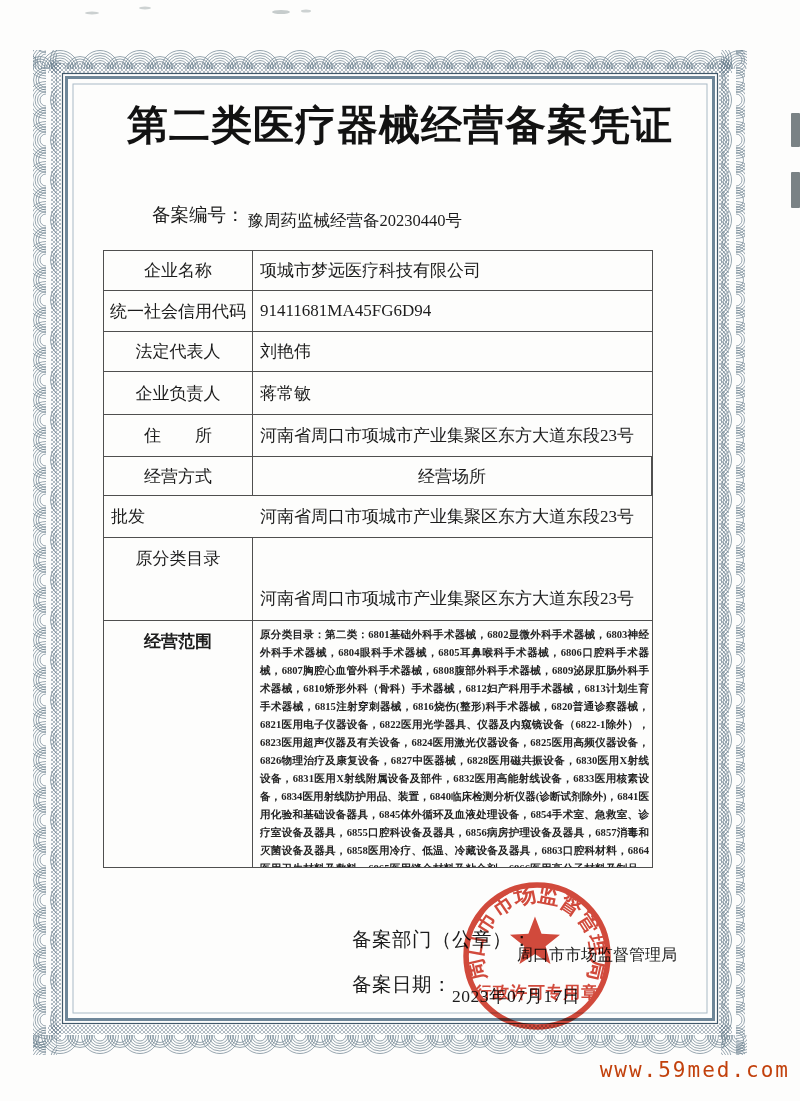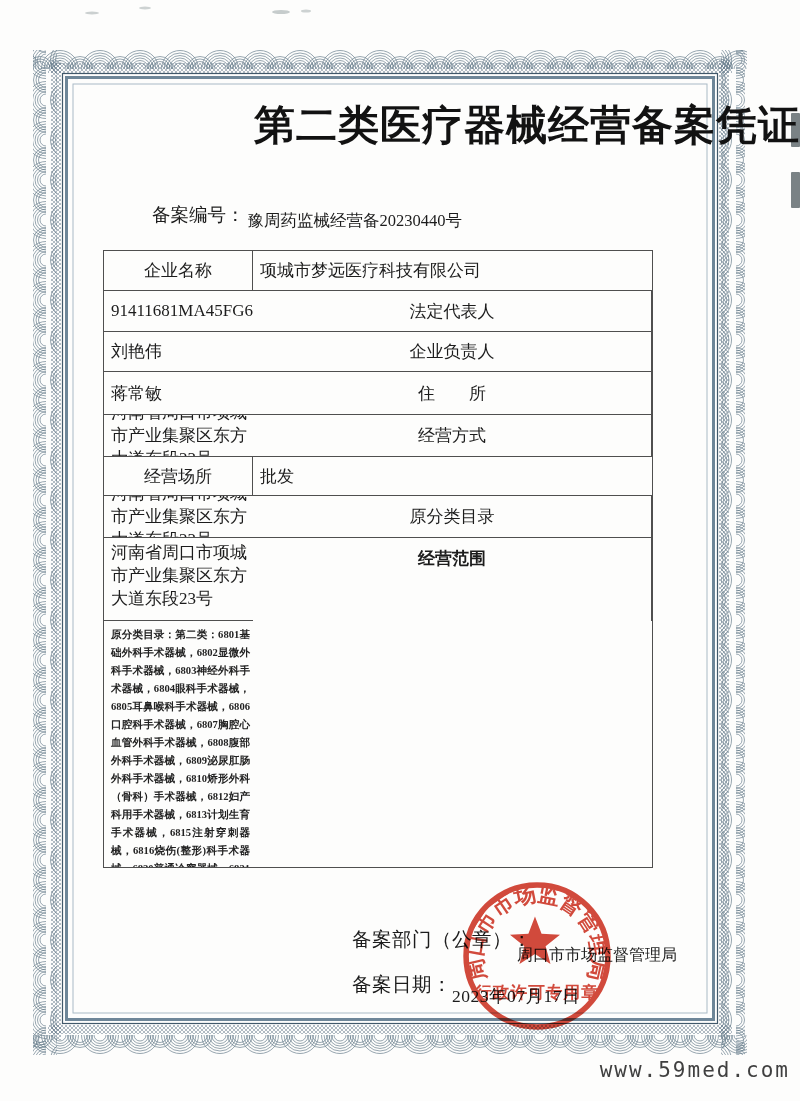--- a/index.html
+++ b/index.html
@@ -5,21 +5,21 @@
   html,body { margin:0; padding:0; background:#e9e9e9; }
   .page {
     position:relative; width:800px; height:1101px; margin:0 auto;
     background:#fdfdfc; overflow:hidden;
     font-family:"Liberation Serif", serif; color:#1c1c1c;
   }
   .border-svg { position:absolute; left:0; top:0; width:800px; height:1101px; }
 
   .title {
     position:absolute; top:98px; left:0; width:100%;
-    text-align:right; font-size:41px; font-weight:900;
+    text-align:center; font-size:41px; font-weight:900;
     letter-spacing:1px; color:#121212;
   }
 
   .record-line { position:absolute; left:152px; top:202px; white-space:nowrap; }
   .rec-label { font-size:18.5px; }
   .rec-value { font-size:16.5px; position:relative; top:5px; margin-left:3px; }
 
   .cert-table {
     position:absolute; left:103px; top:250px; width:550px;
     display:grid; grid-template-columns:149px 1fr;
@@ -50,21 +50,21 @@
     position:absolute; left:461px; top:880px; width:152px; height:152px;
     mix-blend-mode:multiply; opacity:0.92;
   }
   .seal text, .seal textPath {
     font-family:"Liberation Sans", sans-serif; font-weight:bold;
   }
 
   .watermark {
     position:absolute; top:1058px; right:10px;
     font-family:"DejaVu Sans Mono", monospace;
-    font-size:21px; color:#404040; letter-spacing:2px;
+    font-size:21px; color:#c2410c; letter-spacing:2px;
   }
 </style>
 </head>
 <body>
 
 <div class="page">
 
   <svg class="border-svg" viewBox="0 0 800 1101" xmlns="http://www.w3.org/2000/svg">
     <defs>
       <g id="laceTile" fill="none" stroke="#5e7585" stroke-width="0.65">
@@ -123,20 +123,21 @@
   <div class="title">第二类医疗器械经营备案凭证</div>
 
   <div class="record-line">
     <span class="rec-label">备案编号：</span><span class="rec-value">豫周药监械经营备20230440号</span>
   </div>
 
   <div class="cert-table">
     <div class="cell lbl">企业名称</div>
     <div class="cell val">项城市梦远医疗科技有限公司</div>
 
+    <div class="cell lbl">统一社会信用代码</div>
     <div class="cell val">91411681MA45FG6D94</div>
 
     <div class="cell lbl">法定代表人</div>
     <div class="cell val">刘艳伟</div>
 
     <div class="cell lbl">企业负责人</div>
     <div class="cell val">蒋常敏</div>
 
     <div class="cell lbl">住　　所</div>
     <div class="cell val">河南省周口市项城市产业集聚区东方大道东段23号</div>

